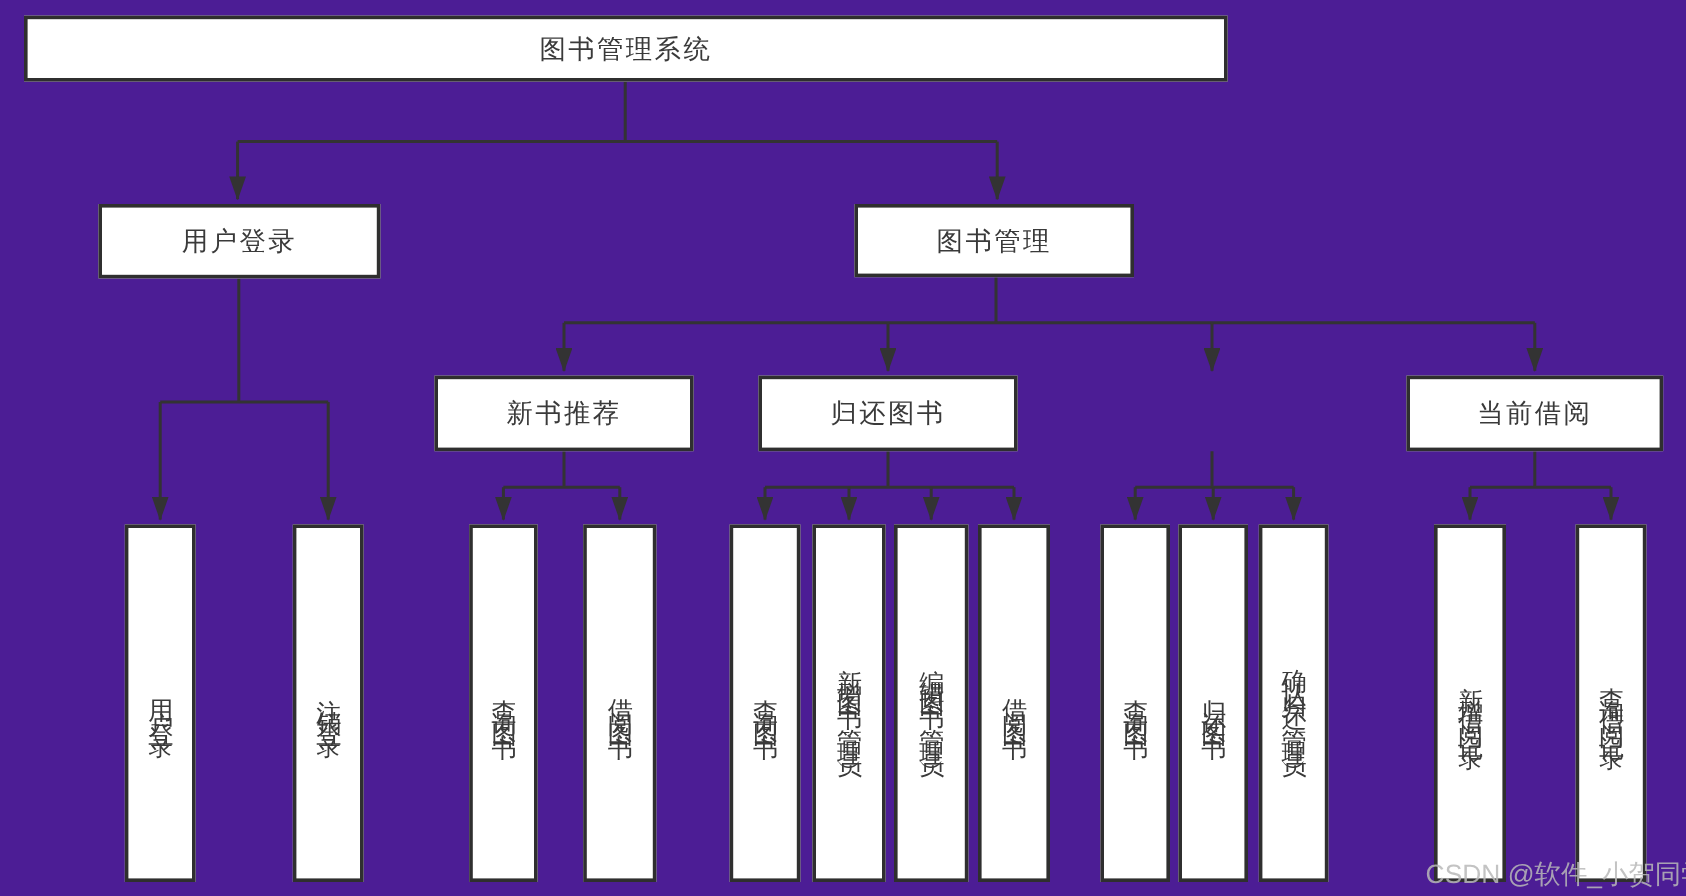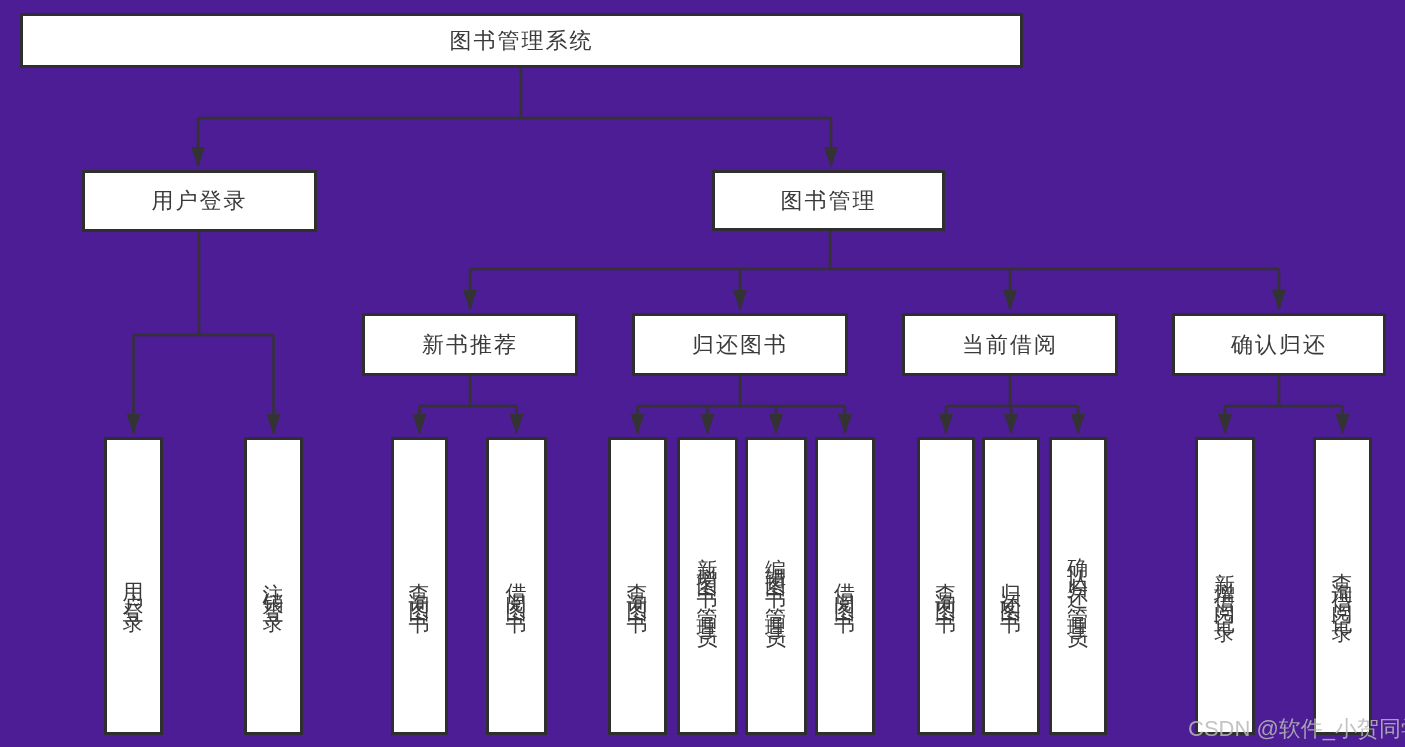--- a/index.html
+++ b/index.html
@@ -122,25 +122,22 @@
   <div class="node hnode lv3" id="new-book-box">
     <span>新书推荐</span>
   </div>
 
   <div class="node hnode" id="book-mgmt-box">
     <span>图书管理</span>
   </div>
   <div class="node hnode lv3" id="borrowing-box">
     <span>归还图书</span>
   </div>
-  <div class="node hnode lv3" id="current-box">
+  <div class="node hnode lv3" id="records-box">
     <span>当前借阅</span>
-  </div>
-  <div class="node hnode lv3" id="records-box">
-    <span>确认归还</span>
   </div>
 
   <div class="node vnode leaf" id="leaf-login">
     <span>用户登录</span>
   </div>
   <div class="node vnode leaf" id="leaf-logout">
     <span>注销登录</span>
   </div>
   <div class="node vnode leaf" id="leaf-rec-query">
     <span>查询图书</span>

